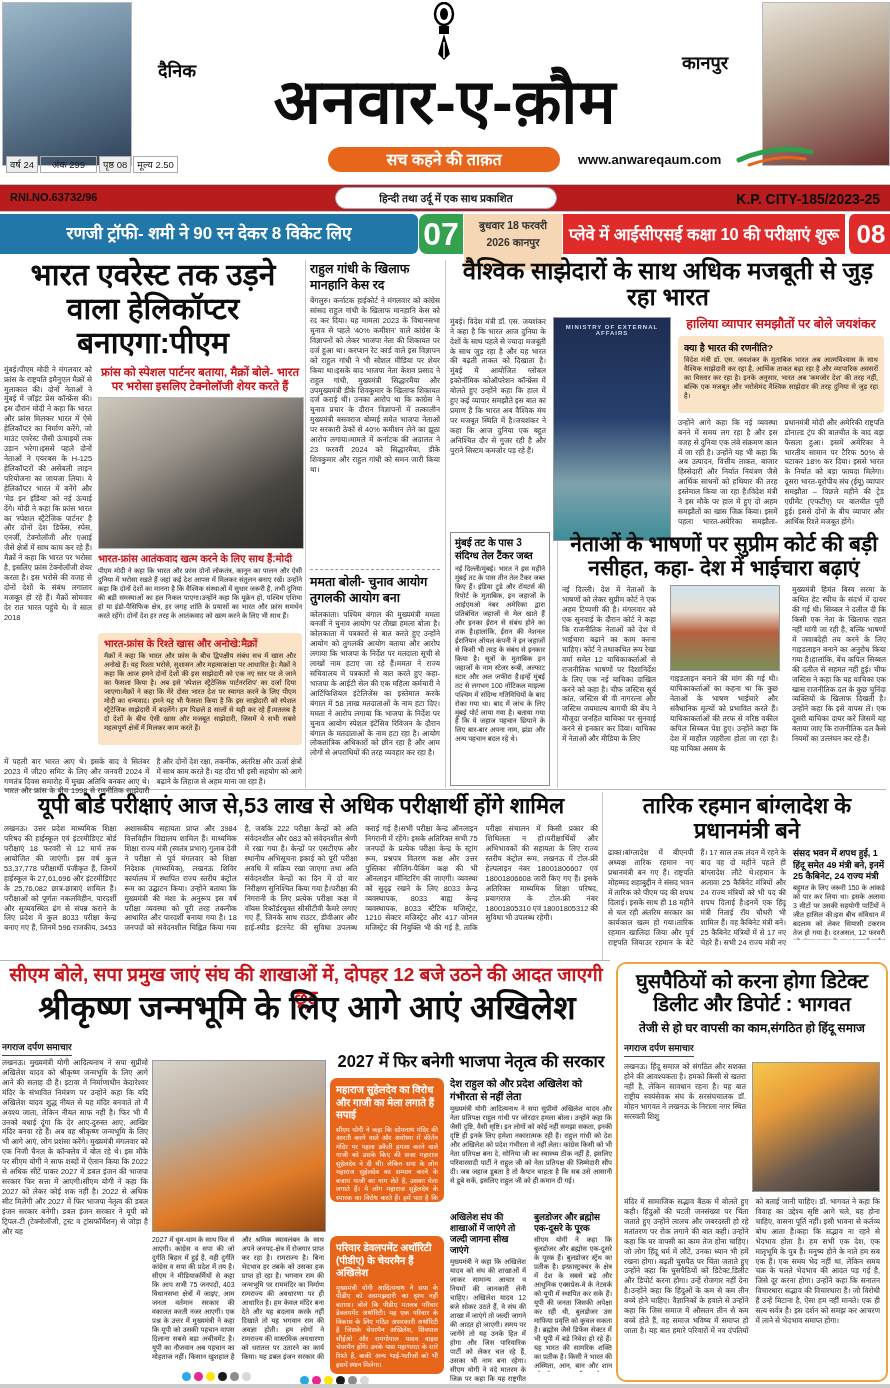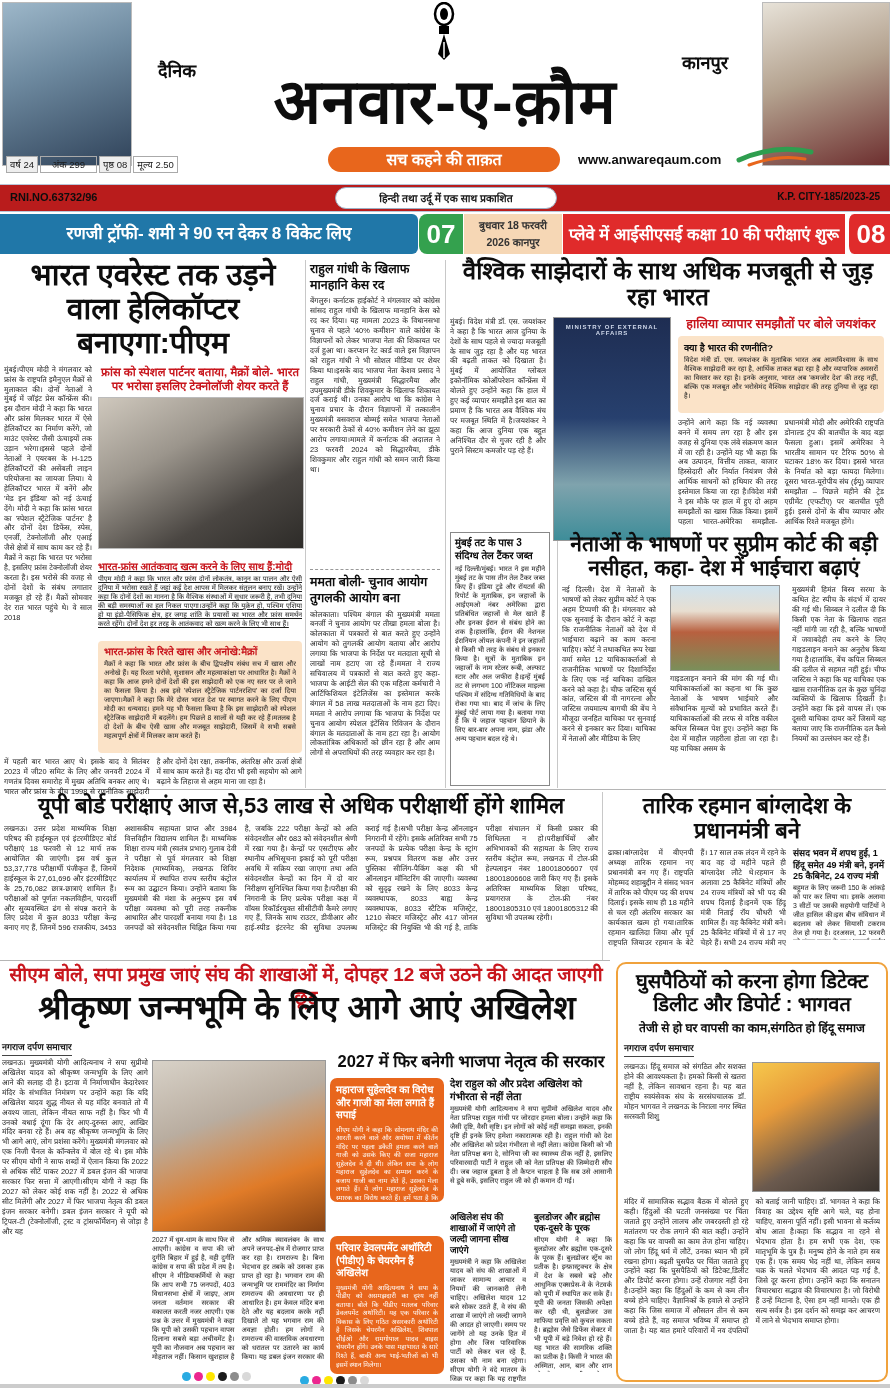--- a/index.html
+++ b/index.html
@@ -62,27 +62,27 @@
   <div class="abs" style="left:6px;top:156px;font-size:9.5px;display:flex;gap:2px;">
     <span style="border:1px solid #aaa;background:#eee;padding:1px 3px;">वर्ष 24</span>
     <span style="border:1px solid #aaa;padding:1px 11px;">अंक 299</span>
     <span style="border:1px solid #aaa;background:#eee;padding:1px 3px;">पृष्ठ 08</span>
     <span style="border:1px solid #aaa;padding:1px 3px;">मूल्य 2.50</span>
   </div>
 
   <div class="abs" style="left:0;top:184px;width:890px;height:26px;background:#b91c1c;border-top:1px solid #b9c6d8;border-bottom:1px solid #b9c6d8;">
     <span class="abs hb" style="left:10px;top:6px;font-size:11px;">RNI.NO.63732/96</span>
     <span class="abs pillw center" style="left:335px;top:2px;width:220px;height:20px;font-size:10.5px;font-weight:bold;line-height:20px;">हिन्दी तथा उर्दू में एक साथ प्रकाशित</span>
-    <span class="abs hb" style="right:10px;top:6px;font-size:10px;">K.P. CITY-185/2023-25</span>
+    <span class="abs hb" style="right:10px;top:6px;font-size:14px;">K.P. CITY-185/2023-25</span>
   </div>
 
   <div class="abs" style="left:0;top:214px;width:890px;height:40px;">
     <div class="abs center" style="left:0;width:418px;height:40px;background:#2077a8;color:#fff;font-weight:bold;font-size:17px;line-height:40px;border-radius:0 6px 6px 0;">रणजी ट्रॉफी- शमी ने 90 रन देकर 8 विकेट लिए</div>
-    <div class="abs center" style="left:419px;width:44px;height:40px;background:#34a14e;color:#fff;font-weight:bold;font-size:26px;line-height:40px;border-radius:8px 0 0 8px;">07</div>
-    <div class="abs center" style="left:464px;width:98px;height:40px;background:#f6d7b5;color:#333;font-weight:bold;font-size:10.5px;line-height:1.6;padding-top:3px;box-sizing:border-box;">
+    <div class="abs center" style="left:419px;width:44px;height:40px;background:#34a14e;color:#fff;font-weight:bold;font-size:32px;line-height:40px;border-radius:8px 0 0 8px;">07</div>
+    <div class="abs center" style="left:464px;width:98px;height:56px;background:#f6d7b5;color:#333;font-weight:bold;font-size:10.5px;line-height:1.6;padding-top:3px;box-sizing:border-box;">
       <div>बुधवार 18 फरवरी</div>
       <div>2026 कानपुर</div>
     </div>
     <div class="abs center" style="left:563px;width:282px;height:40px;background:#e02b2b;color:#fff;font-weight:bold;font-size:16.5px;line-height:40px;">प्लेवे में आईसीएसई कक्षा 10 की परीक्षाएं शुरू</div>
     <div class="abs center" style="left:846px;width:44px;height:40px;background:#e02b2b;color:#fff;font-weight:bold;font-size:26px;line-height:40px;border-left:3px solid #fff;border-radius:8px 0 0 8px;">08</div>
   </div>
 
   <div class="vline" style="left:305px;top:260px;height:528px;"></div>
   <div class="vline" style="left:445px;top:260px;height:528px;"></div>
   <div class="vline" style="left:557px;top:532px;height:256px;"></div>
@@ -90,21 +90,21 @@
   <div class="vline" style="left:602px;top:792px;height:168px;"></div>
   <div class="hline" style="left:0px;top:960px;width:610px;"></div>
 
   <div class="abs" style="left:4px;top:258px;width:298px;height:530px;">
     <div class="hb center" style="font-size:30px;line-height:1.13;">भारत एवरेस्ट तक उड़ने वाला हेलिकॉप्टर बनाएगा:पीएम</div>
     <div style="display:flex;gap:6px;margin-top:5px;">
       <div class="body-s jtxt clip" style="width:88px;height:388px;">मुंबई।पीएम मोदी ने मंगलवार को फ्रांस के राष्ट्रपति इमैनुएल मैक्रों से मुलाकात की। दोनों नेताओं ने मुंबई में जॉइंट प्रेस कॉन्फ्रेंस की। इस दौरान मोदी ने कहा कि भारत और फ्रांस मिलकर भारत में ऐसे हेलिकॉप्टर का निर्माण करेंगे, जो माउंट एवरेस्ट जैसी ऊंचाइयों तक उड़ान भरेगा।इससे पहले दोनों नेताओं ने एयरबस के H-125 हेलिकॉप्टरों की असेंबली लाइन परियोजना का जायजा लिया। ये हेलिकॉप्टर भारत में बनेंगे और 'मेड इन इंडिया' को नई ऊंचाई देंगे। मोदी ने कहा कि फ्रांस भारत का 'स्पेशल स्ट्रैटेजिक पार्टनर' है और दोनों देश डिफेंस, स्पेस, एनर्जी, टेक्नोलॉजी और एआई जैसे क्षेत्रों में साथ काम कर रहे हैं। मैक्रों ने कहा कि भारत पर भरोसा है, इसलिए फ्रांस टेक्नोलॉजी शेयर करता है। इस भरोसे की वजह से दोनों देशों के संबंध लगातार मजबूत हो रहे हैं। मैक्रों सोमवार देर रात भारत पहुंचे थे। वे साल 2018</div>
       <div style="width:204px;">
         <div class="hr-red center" style="font-size:11.5px;line-height:1.25;">फ्रांस को स्पेशल पार्टनर बताया, मैक्रों बोले- भारत पर भरोसा इसलिए टेक्नोलॉजी शेयर करते हैं</div>
         <div class="photo" style="width:100%;height:150px;margin-top:4px;background:linear-gradient(150deg,#cfc8bd 0%,#9b958c 35%,#4a4642 70%,#2d2b28 100%);"></div>
-        <div style="margin-top:12px;text-decoration:underline;">
+        <div style="margin-top:4px;">
           <div class="hr-red" style="font-size:10px;line-height:1.2;">भारत-फ्रांस आतंकवाद खत्म करने के लिए साथ हैं:मोदी</div>
           <div class="body-xs jtxt clip" style="height:62px;margin-top:2px;">पीएम मोदी ने कहा कि भारत और फ्रांस दोनों लोकतंत्र, कानून का पालन और ऐसी दुनिया में भरोसा रखते हैं जहां कई देश आपस में मिलकर संतुलन बनाए रखें। उन्होंने कहा कि दोनों देशों का मानना है कि वैश्विक संस्थाओं में सुधार जरूरी है, तभी दुनिया की बड़ी समस्याओं का हल निकल पाएगा।उन्होंने कहा कि यूक्रेन हो, पश्चिम एशिया हो या इंडो-पैसिफिक क्षेत्र, हर जगह शांति के प्रयासों का भारत और फ्रांस समर्थन करते रहेंगे। दोनों देश हर तरह के आतंकवाद को खत्म करने के लिए भी साथ हैं।</div>
         </div>
         <div class="peachbox" style="margin-top:4px;">
           <div class="hr-red" style="font-size:10px;line-height:1.2;">भारत-फ्रांस के रिश्ते खास और अनोखे:मैक्रों</div>
           <div class="body-xs jtxt clip" style="height:88px;margin-top:2px;">मैक्रों ने कहा कि भारत और फ्रांस के बीच द्विपक्षीय संबंध सच में खास और अनोखे हैं। यह रिश्ता भरोसे, सुशासन और महत्वाकांक्षा पर आधारित है। मैक्रों ने कहा कि आज हमने दोनों देशों की इस साझेदारी को एक नए स्तर पर ले जाने का फैसला किया है। अब इसे 'स्पेशल स्ट्रैटेजिक पार्टनरशिप' का दर्जा दिया जाएगा।मैक्रों ने कहा कि मेरे दोस्त भारत देश पर स्वागत करने के लिए पीएम मोदी का धन्यवाद। हमने यह भी फैसला किया है कि इस साझेदारी को स्पेशल स्ट्रैटेजिक साझेदारी में बदलेंगे। हम पिछले 8 सालों से यही कर रहे हैं।मतलब है दो देशों के बीच ऐसी खास और मजबूत साझेदारी, जिसमें वे सभी सबसे महत्वपूर्ण क्षेत्रों में मिलकर काम करते हैं।</div>
         </div>
       </div>
     </div>
     <div class="body-s jtxt cols2 clip" style="margin-top:4px;height:56px;">में पहली बार भारत आए थे। इसके बाद वे सितंबर 2023 में जी20 समिट के लिए और जनवरी 2024 में गणतंत्र दिवस समारोह में मुख्य अतिथि बनकर आए थे।भारत और फ्रांस के बीच 1998 से रणनीतिक साझेदारी है और दोनों देश रक्षा, तकनीक, अंतरिक्ष और ऊर्जा क्षेत्रों में साथ काम करते हैं। यह दौरा भी इसी सहयोग को आगे बढ़ाने के लिहाज से अहम माना जा रहा है।</div>

